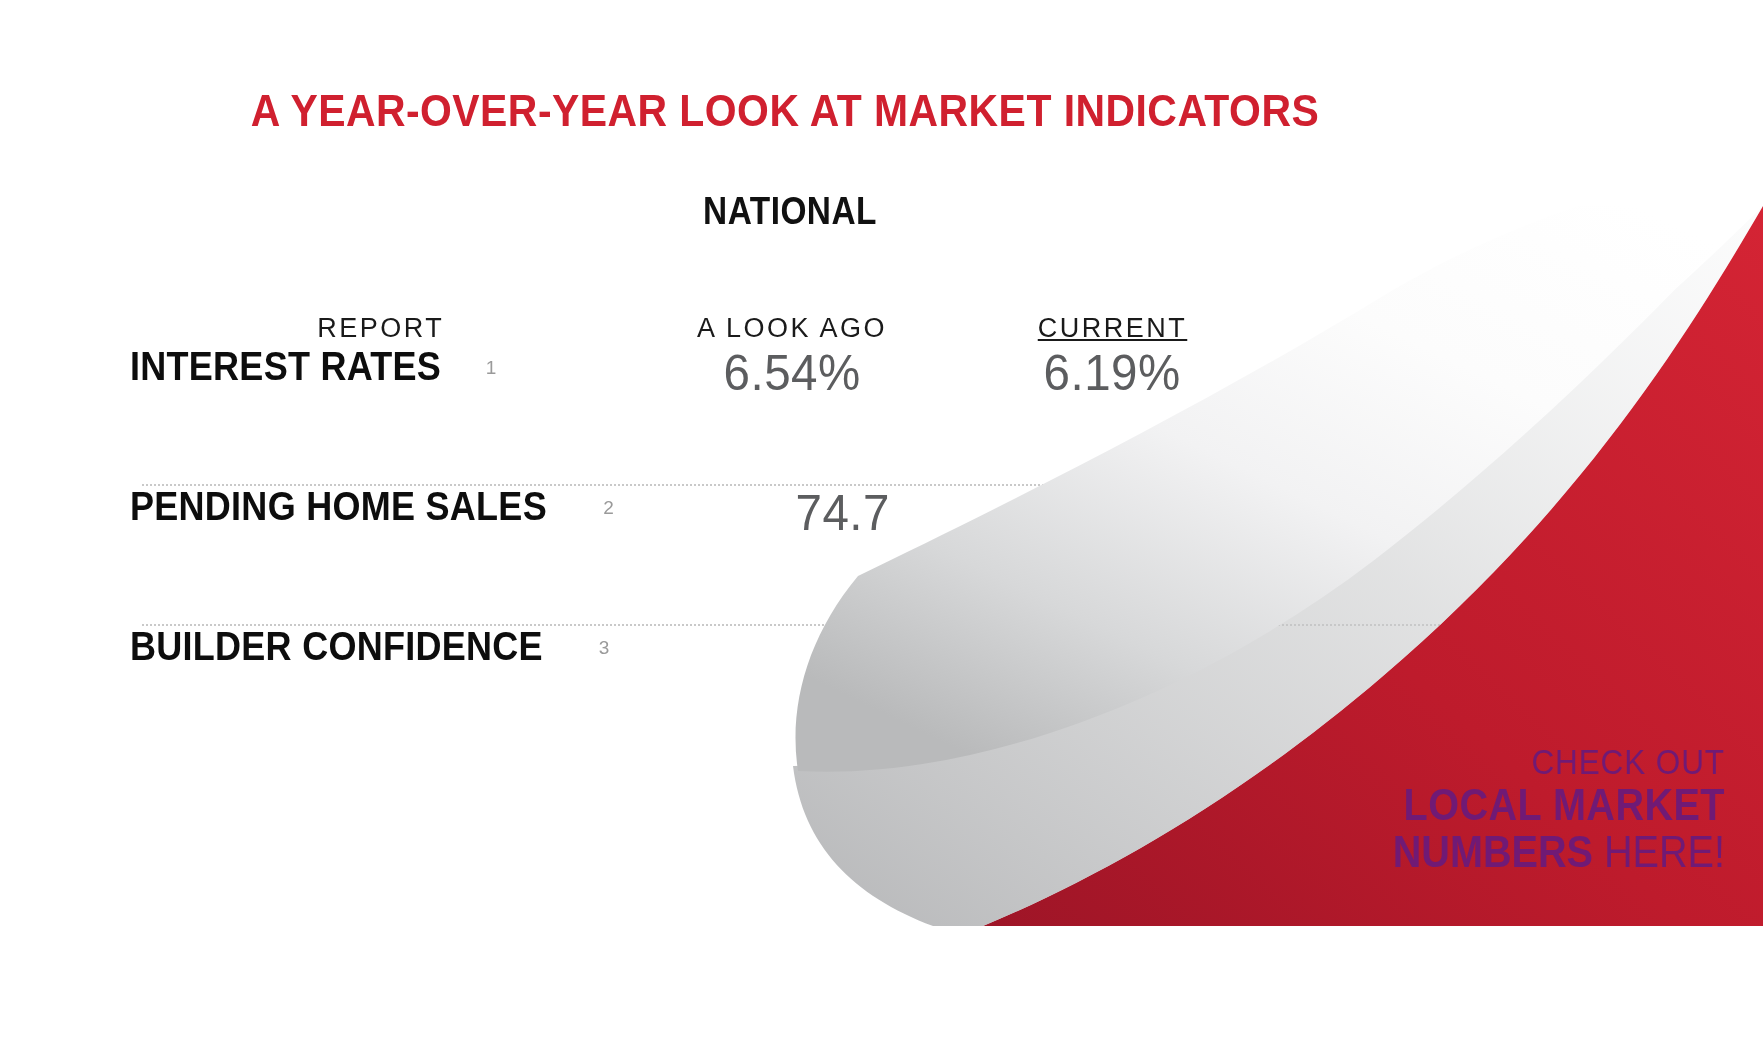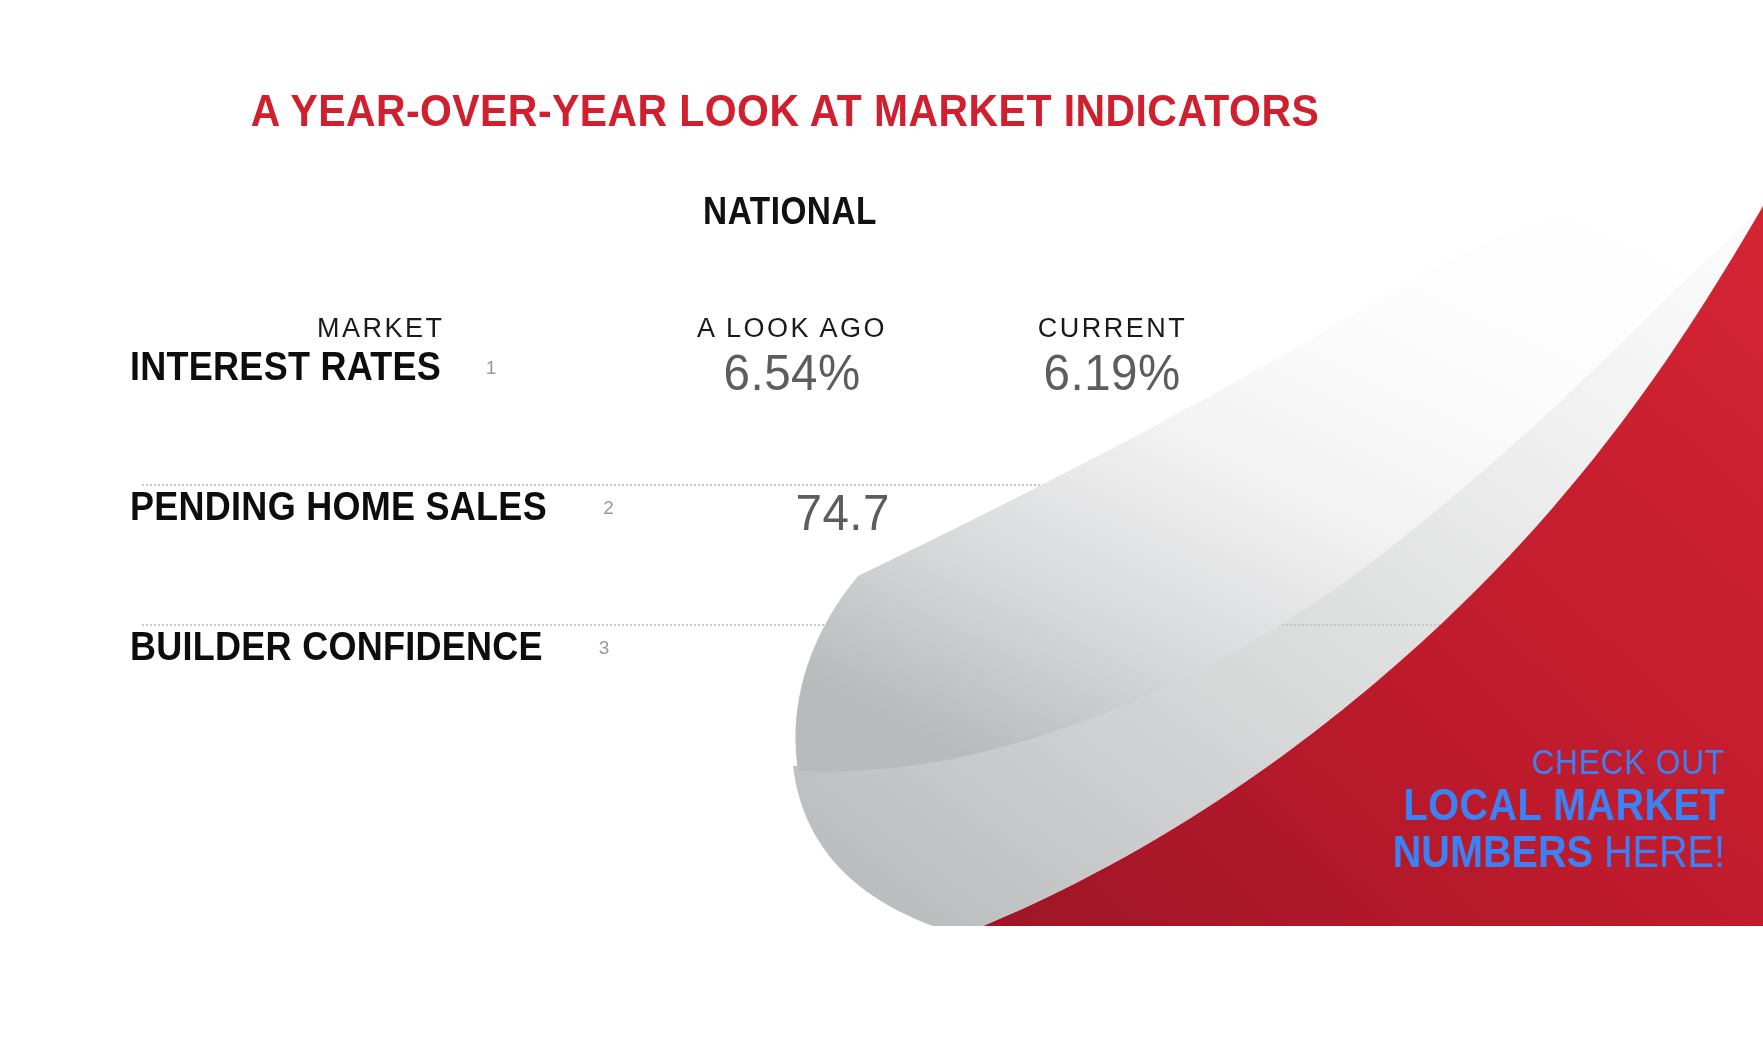--- a/index.html
+++ b/index.html
@@ -55,21 +55,21 @@
   
   .table {
     position: absolute;
     top: 292px;
     left: 130px;
     width: 1310px;
   }
 
   .col-report   { width: 540px; }
   .col-year-ago { width: 345px; text-align: center; }
-  .col-current  { width: 345px; text-align: center; }
+  .col-current  { width: 345px; text-align: center; text-decoration: underline; }
   .col-trend    { width: 180px; text-align: center; }
 
   .head-row {
     display: flex;
     align-items: flex-end;
     height: 52px;
   }
   .head-cell {
     font-size: 27px;
     font-weight: 300;
@@ -147,21 +147,21 @@
   }
   .corner-wrap svg { display: block; width: 100%; height: 100%; }
 
   
   .cta {
     position: absolute;
     right: 38px;
     bottom: 50px;
     width: 430px;
     text-align: right;
-    color: #3b82f6;
+    color: #701a75;
     font-family: "Liberation Sans Narrow", "Liberation Sans", sans-serif;
     line-height: 1.08;
     z-index: 5;
   }
   .cta-line1 {
     font-size: 35px;
     font-weight: normal;
     letter-spacing: 1px;
     display: block;
     transform: scaleX(0.9);
@@ -189,21 +189,21 @@
 
 <div class="slide">
 
   <div class="title">A YEAR-OVER-YEAR LOOK AT MARKET INDICATORS</div>
 
   <div class="section-header">NATIONAL</div>
 
   <div class="table">
 
     <div class="head-row">
-      <div class="head-cell col-report">MARKET</div>
+      <div class="head-cell col-report">REPORT</div>
       <div class="head-cell col-year-ago">A LOOK AGO</div>
       <div class="head-cell col-current">CURRENT</div>
       <div class="head-cell col-trend"></div>
     </div>
 
     <div class="data-row">
       <div class="col-report">
         <span class="report-name">INTEREST RATES</span><span class="footnote">1</span>
       </div>
       <div class="col-year-ago">

